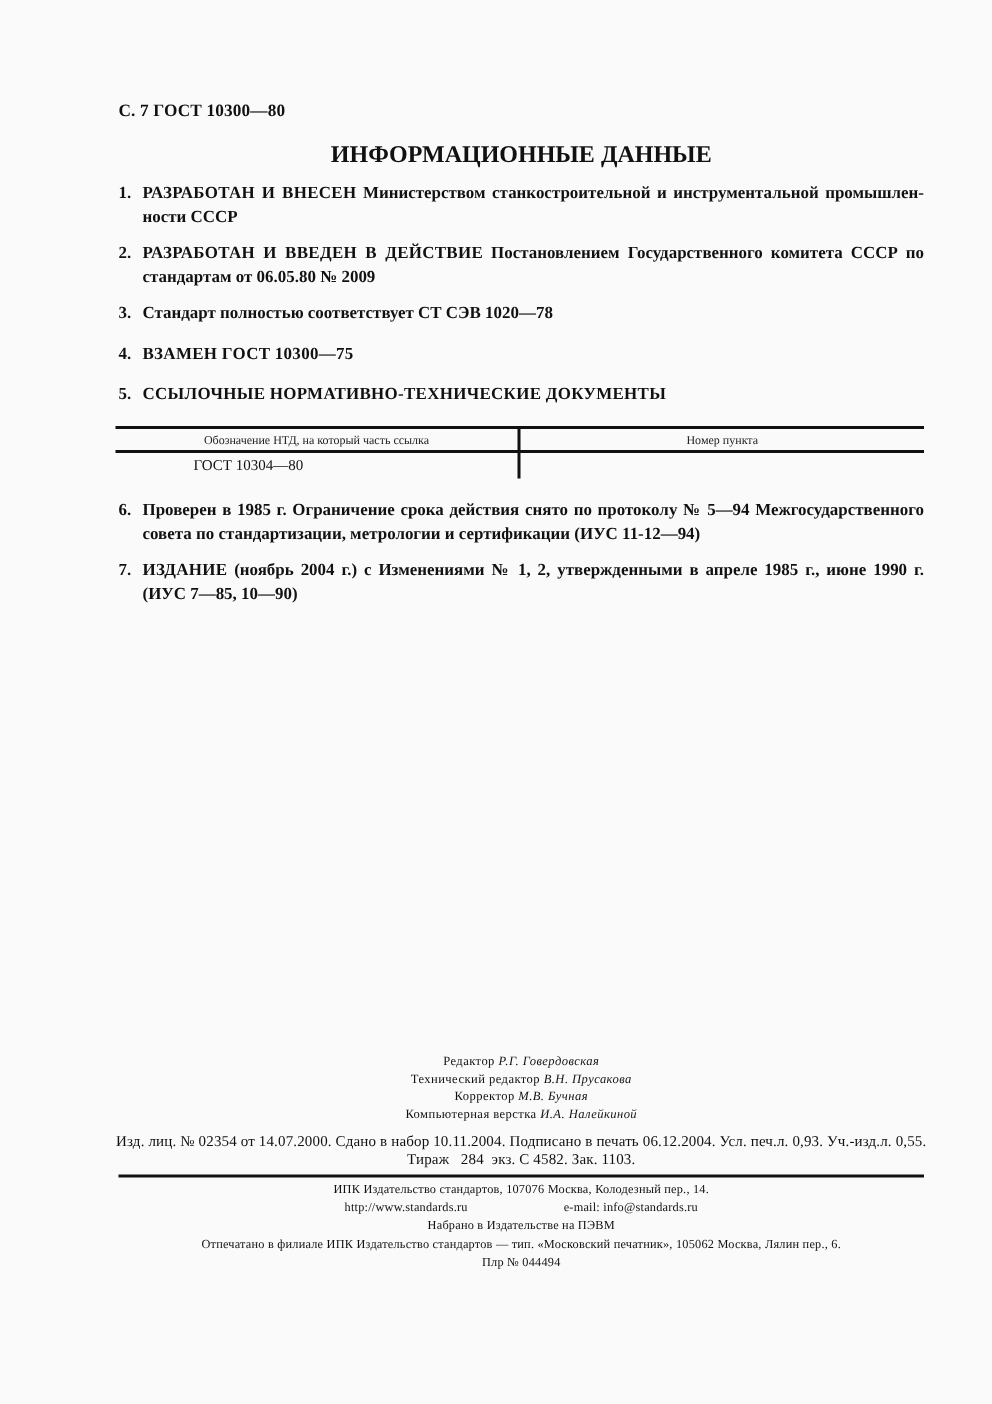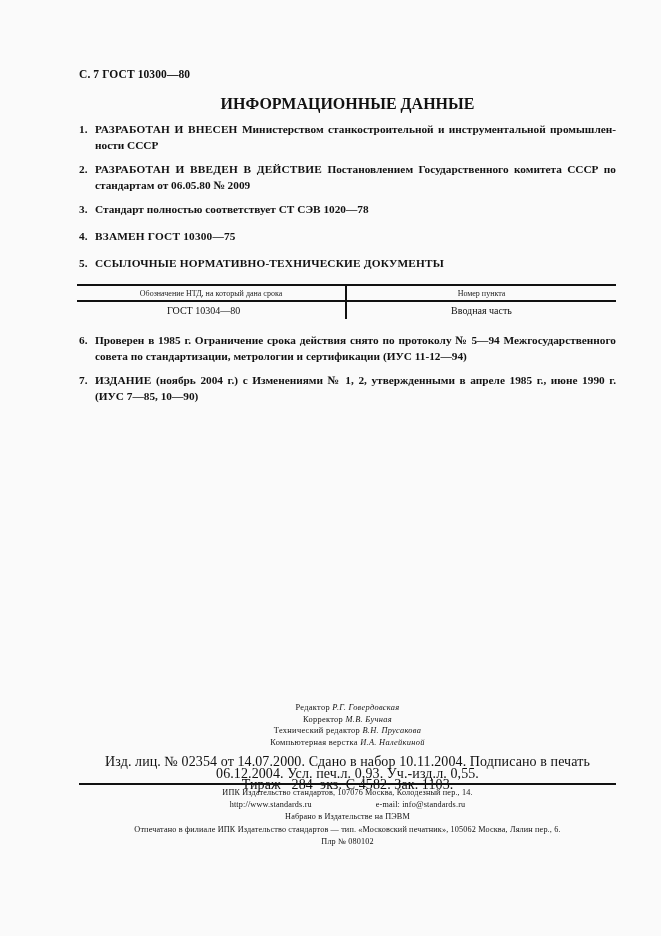--- a/index.html
+++ b/index.html
@@ -78,41 +78,41 @@
     .ref-table .cell {
       position: absolute;
       font-size: 8.2px;
       text-align: center;
       white-space: nowrap;
     }
     .ref-table .cell.head { top: 5px; font-size: 8px; color: #222; }
     .ref-table .cell.data { top: 21px; font-size: 10px; }
     .ref-table .col1 { left: 0; width: 268px; }
     .ref-table .col2 { left: 270px; width: 269px; }
-    .ref-table .col1.data { text-align: right; left: 52px; width: auto; margin-left: 38px; }
+    .ref-table .col1.data { text-align: right; left: 52px; width: auto; }
 
     
     .credits {
       position: absolute;
       left: 79px;
       width: 537px;
       top: 702px;
       text-align: center;
       font-size: 8.4px;
       line-height: 11.7px;
       letter-spacing: 0.3px;
     }
     .credits .name { font-style: italic; }
     .pubinfo {
       position: absolute;
       left: 74px;
       width: 547px;
       top: 756px;
       text-align: center;
-      font-size: 14px;
+      font-size: 10px;
       line-height: 11.6px;
       letter-spacing: 0.1px;
     }
     .rule {
       position: absolute;
       left: 79px;
       top: 783px;
       width: 537px;
       height: 2px;
       background: #111;
@@ -160,53 +160,52 @@
 
   <div class="item" style="top:256px;">
     <span class="num">5.</span>
     <span class="txt"><span class="caps">ССЫЛОЧНЫЕ НОРМАТИВНО-ТЕХНИЧЕСКИЕ ДОКУМЕНТЫ</span><span></span></span>
   </div>
 
   <div class="ref-table">
     <div class="hline" style="top:0;"></div>
     <div class="hline" style="top:16px;"></div>
     <div class="vline"></div>
-    <div class="cell head col1">Обозначение НТД, на который дана срока</div>
+    <div class="cell head col1">Обозначение НТД, на который часть ссылка</div>
     <div class="cell head col2">Номер пункта</div>
     <div class="cell data col1">ГОСТ 10304—80</div>
-    <div class="cell data col2">Вводная часть</div>
   </div>
 
   <div class="item" style="top:333px;">
     <span class="num">6.</span>
     <span class="txt"><span class="caps"></span><span>Проверен в 1985 г. Ограничение срока действия снято по протоколу № 5—94 Межгосударственного совета по стандартизации, метрологии и сертификации (ИУС 11-12—94)</span></span>
   </div>
 
   <div class="item" style="top:373px;">
     <span class="num">7.</span>
     <span class="txt"><span class="caps">ИЗДАНИЕ</span><span> (ноябрь 2004 г.) с Изменениями № 1, 2, утвержденными в апреле 1985 г., июне 1990 г. (ИУС 7—85, 10—90)</span></span>
   </div>
 
   <div class="credits">
     <div><span>Редактор</span> <span class="name">Р.Г. Говердовская</span></div>
+    <div><span>Технический редактор</span> <span class="name">В.Н. Прусакова</span></div>
     <div><span>Корректор</span> <span class="name">М.В. Бучная</span></div>
-    <div><span>Технический редактор</span> <span class="name">В.Н. Прусакова</span></div>
     <div><span>Компьютерная верстка</span> <span class="name">И.А. Налейкиной</span></div>
   </div>
 
   <div class="pubinfo">
     <div>Изд. лиц. № 02354 от 14.07.2000. Сдано в набор 10.11.2004. Подписано в печать 06.12.2004. Усл. печ.л. 0,93. Уч.-изд.л. 0,55.</div>
     <div style="white-space:pre;font-family:Liberation Serif, serif;">Тираж   284  экз. С 4582. Зак. 1103.</div>
   </div>
 
   <div class="rule"></div>
 
   <div class="publisher">
     <div>ИПК Издательство стандартов, 107076 Москва, Колодезный пер., 14.</div>
     <div class="links">
       <span>http://www.standards.ru</span><span>e-mail: info@standards.ru</span>
     </div>
     <div>Набрано в Издательстве на ПЭВМ</div>
     <div>Отпечатано в филиале ИПК Издательство стандартов — тип. «Московский печатник», 105062 Москва, Лялин пер., 6.</div>
-    <div>Плр № 080102</div>
+    <div>Плр № 044494</div>
   </div>
 
 </div>
 
 </body></html>

